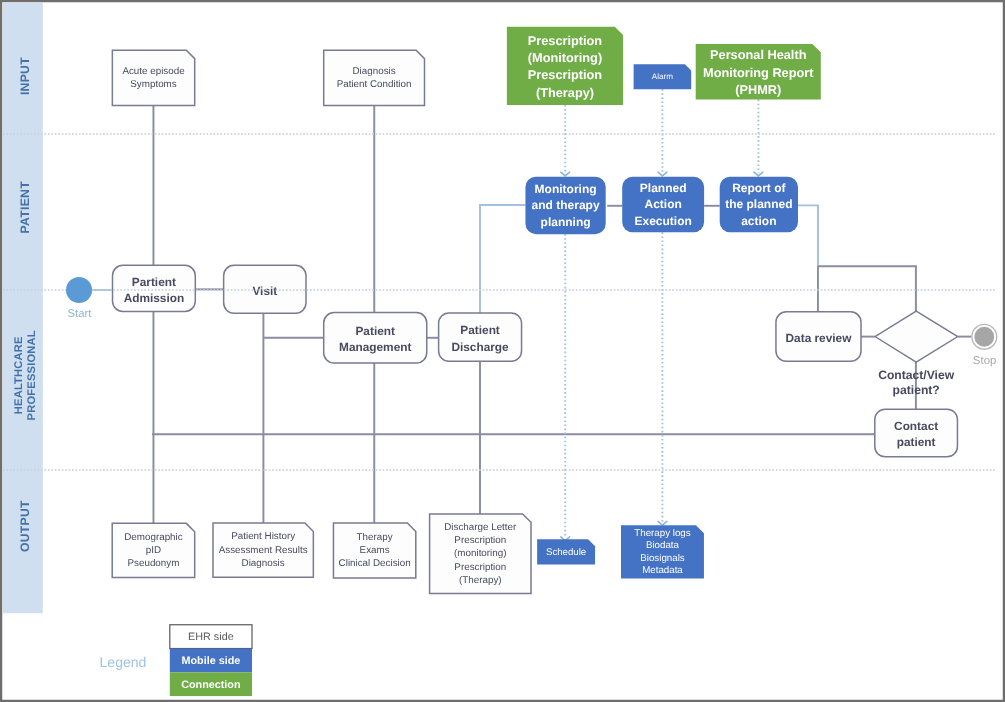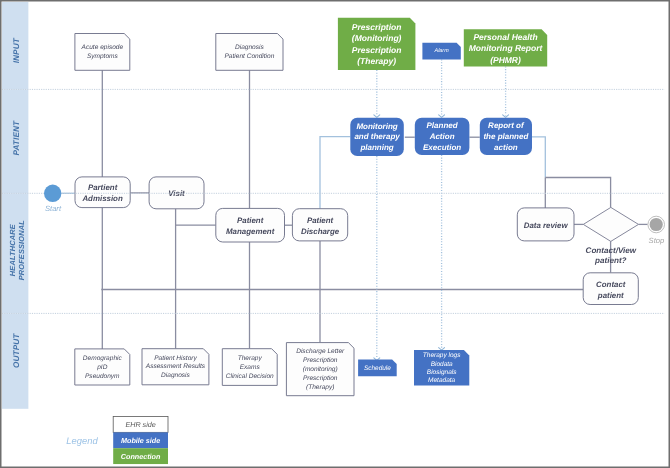--- a/index.html
+++ b/index.html
@@ -1,18 +1,18 @@
 <!DOCTYPE html>
 <html><head>
 <meta charset="utf-8">
 <title>Swimlane Activity Diagram</title>
 <style>
   html,body{margin:0;padding:0;}
   body{width:670px;height:468px;background:#ffffff;font-family:"Liberation Sans",sans-serif;overflow:hidden;}
-  #canvas{position:relative;width:670px;height:468px;font-style:italic;}
+  #canvas{position:relative;width:670px;height:468px;}
   svg{display:block;shape-rendering:geometricPrecision;text-rendering:geometricPrecision;}
   text{-webkit-font-smoothing:antialiased;}
 </style>
 </head>
 <body>
 
 <div id="canvas">
 <svg id="dia" width="670" height="468" viewBox="0 0 670 468" xmlns="http://www.w3.org/2000/svg">
   <defs>
     <marker id="arrBlue" markerWidth="7" markerHeight="7" refX="5.2" refY="3" orient="auto">

